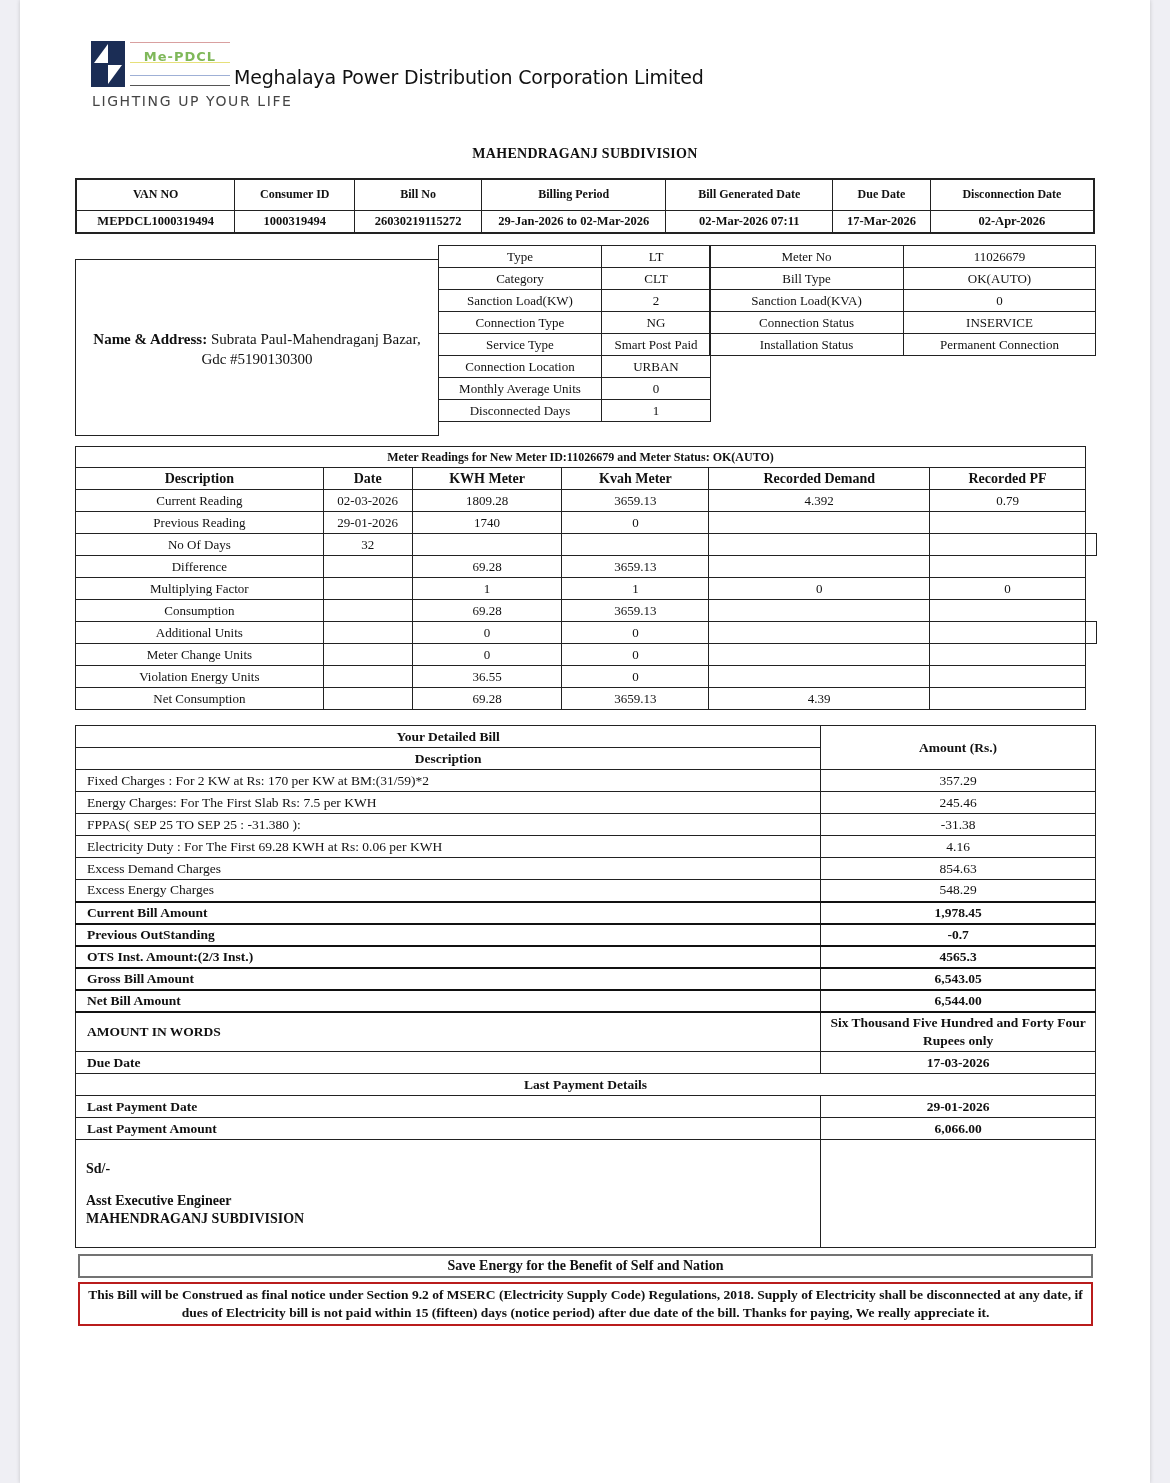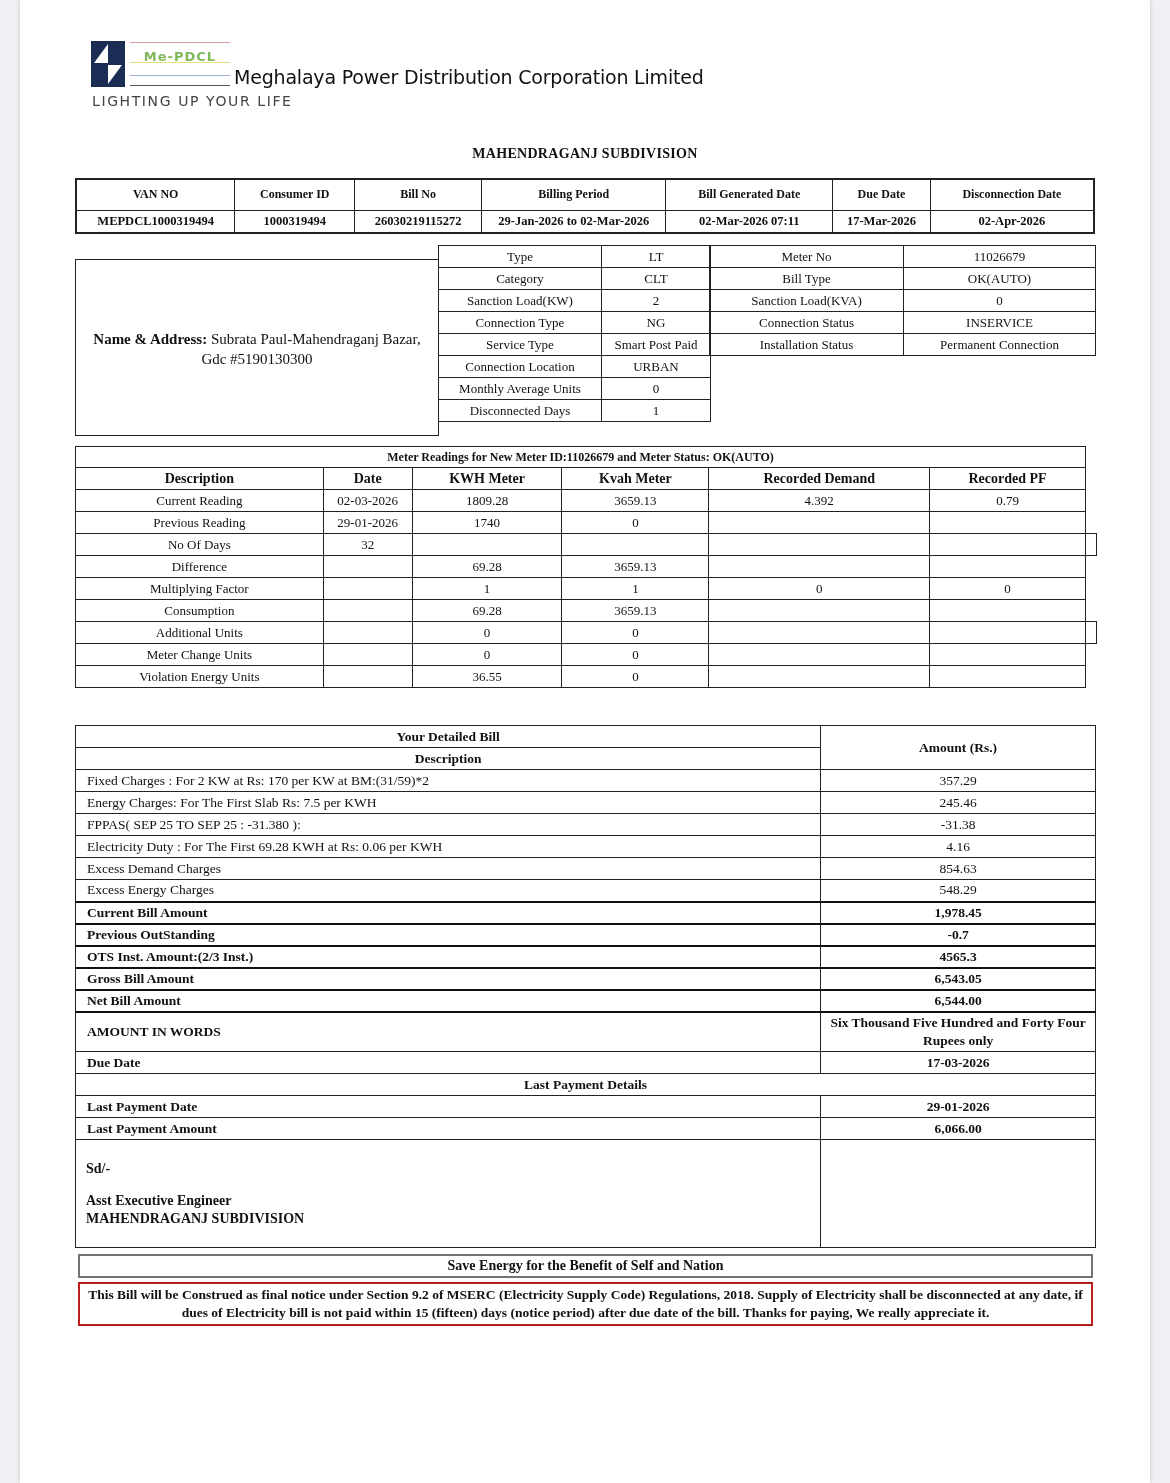--- a/index.html
+++ b/index.html
@@ -273,20 +273,28 @@
         <td></td>
       </tr>
   <tr>
         <td>Violation Energy Units</td>
         <td></td>
         <td>36.55</td>
         <td>0</td>
         <td></td>
         <td></td>
       </tr>
+  <tr>
+        <td>Net Consumption</td>
+        <td></td>
+        <td>69.28</td>
+        <td>3659.13</td>
+        <td>4.39</td>
+        <td></td>
+      </tr>
 </tbody>
   </table>
 <div class="ext" style="top:533px;"></div>
 <div class="ext" style="top:621px;"></div>
 
 <table class="t-bill">
   <colgroup>
       <col style="width:746px">
       <col style="width:275px">
     </colgroup>

